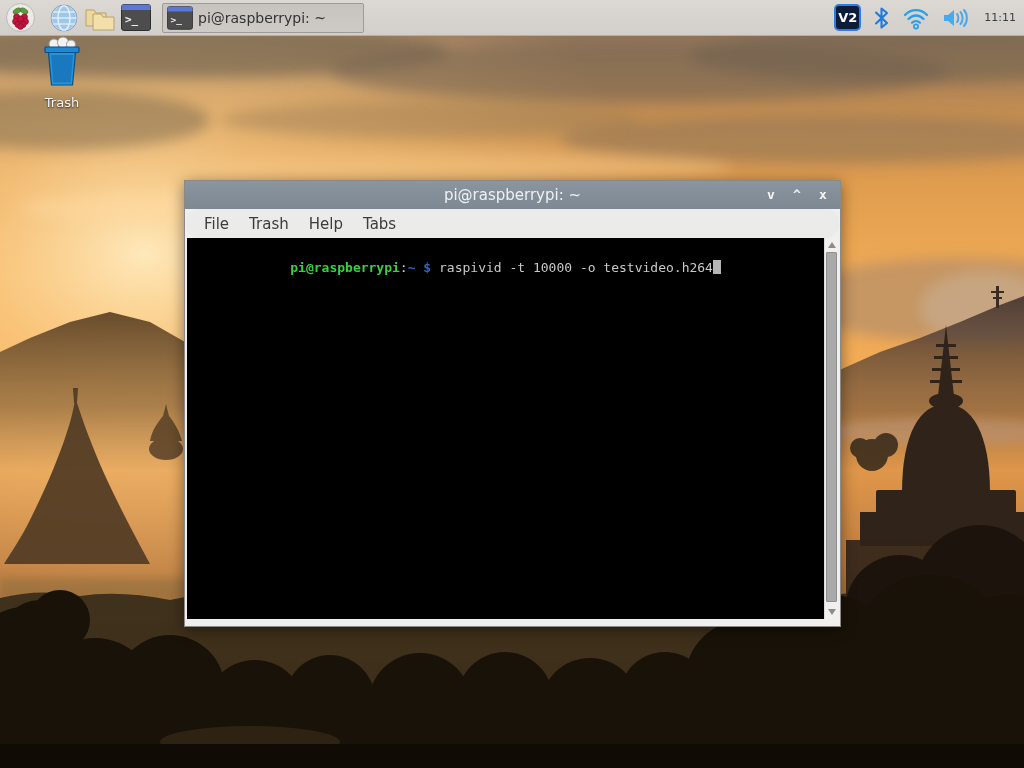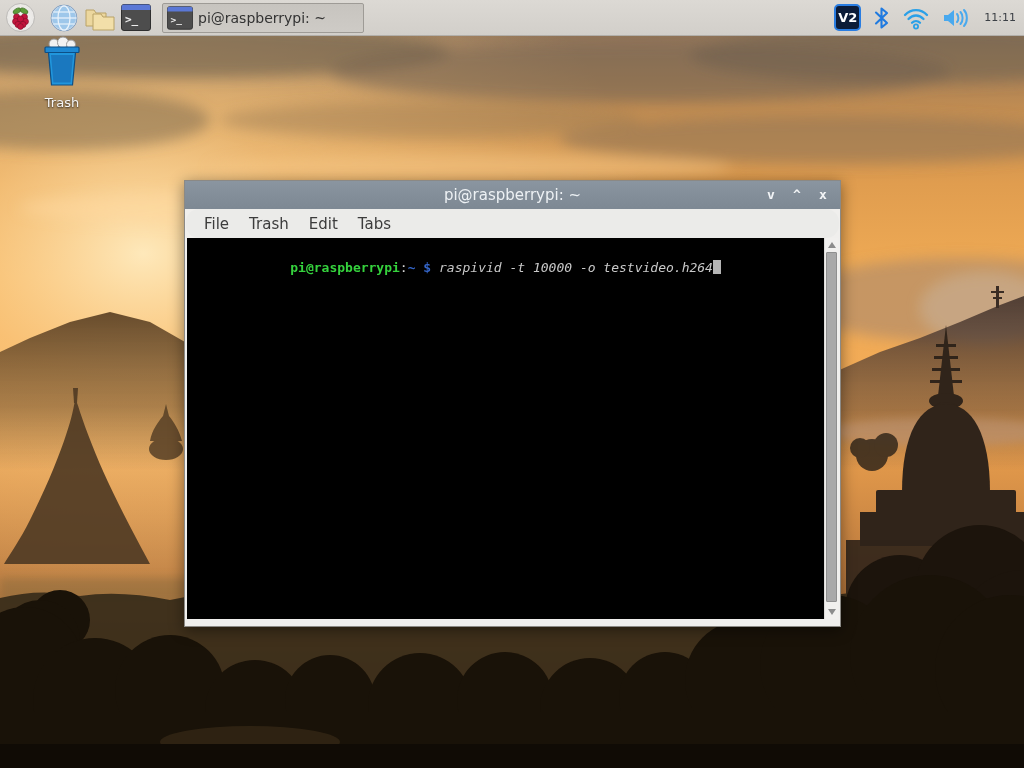--- a/index.html
+++ b/index.html
@@ -43,21 +43,21 @@
   .wc.max { line-height:36px; }
   .menubar { position:absolute; left:1px; top:28px; right:1px; height:29px; background:#ebebe9;
     display:flex; align-items:center; padding-left:8px;border-radius:13px; }
   .menu-item { font-size:15px; color:#3c3c3c; padding:0 10px; }
   .term-chrome { position:absolute; left:2px; right:2px; top:57px; bottom:7px; background:#f0efed; }
   .term-screen { position:absolute; inset:0 14px 0 0; background:#000; padding:4px 0 0 5px; }
   .term-line { font-family:"DejaVu Sans Mono","Liberation Mono",monospace; font-size:13px; white-space:pre; line-height:17px; }
   .p-green { color:#35d23d; font-weight:bold;margin-left:20px; }
   .p-gray { color:#d4d4d4; }
   .p-blue { color:#3465c8; font-weight:bold; }
-  .p-cmd { color:#c9c9c9;font-style:italic; }
+  .p-cmd { color:#c9c9c9; }
   .cursor { display:inline-block; width:8px; height:14px; background:#b5b5b5; vertical-align:-2px; }
 
   
   .sbar { position:absolute; top:0; right:0; width:14px; height:100%; background:#f1f0ee; border-left:1px solid #dddcda; }
   .sb-thumb { position:absolute; left:1px; right:1px; top:14px; bottom:17px; background:#a9a9a9;
     border:1px solid #8f8f8f; border-radius:1px; }
   .sb-arrow { position:absolute; left:3px; width:0; height:0; border-left:4px solid transparent; border-right:4px solid transparent; }
   .sb-up { top:4px; border-bottom:6px solid #8c8c8c; }
   .sb-down { bottom:4px; border-top:6px solid #8c8c8c; }
 </style>
@@ -297,21 +297,21 @@
       <span class="win-controls">
         <span class="wc">v</span>
         <span class="wc max">^</span>
         <span class="wc">x</span>
       </span>
     </div>
 
     <div class="menubar">
       <span class="menu-item">File</span>
       <span class="menu-item">Trash</span>
-      <span class="menu-item">Edit</span>
+      <span class="menu-item">Help</span>
       <span class="menu-item">Tabs</span>
     </div>
 
     <div class="term-chrome">
       <div class="term-screen">
         <div class="term-line">
           <span class="p-green">pi@raspberrypi</span><span class="p-gray">:</span><span class="p-blue">~</span><span class="p-blue"> $ </span><span class="p-cmd">raspivid -t 10000 -o testvideo.h264</span><span class="cursor"></span>
         </div>
       </div>
       <div class="sbar">

